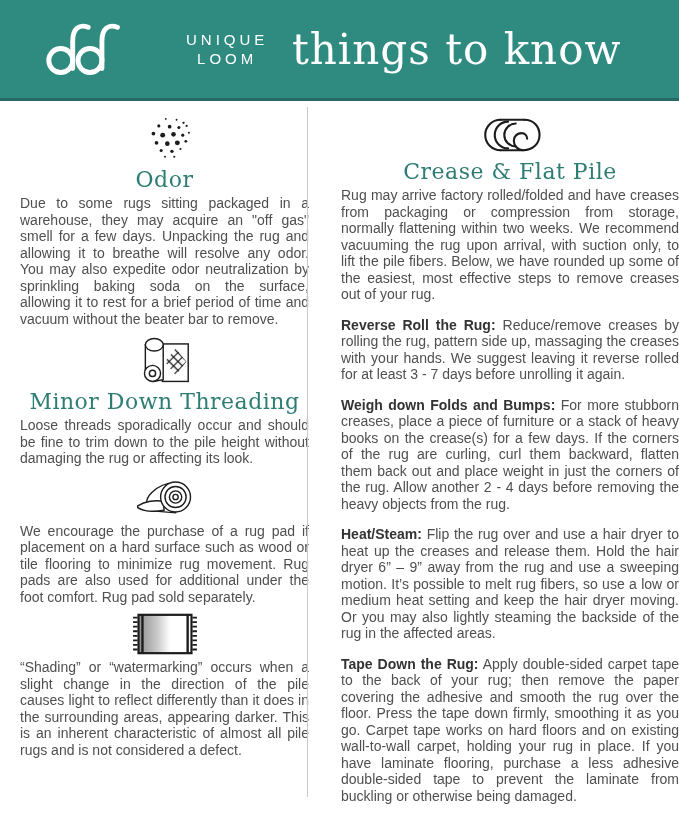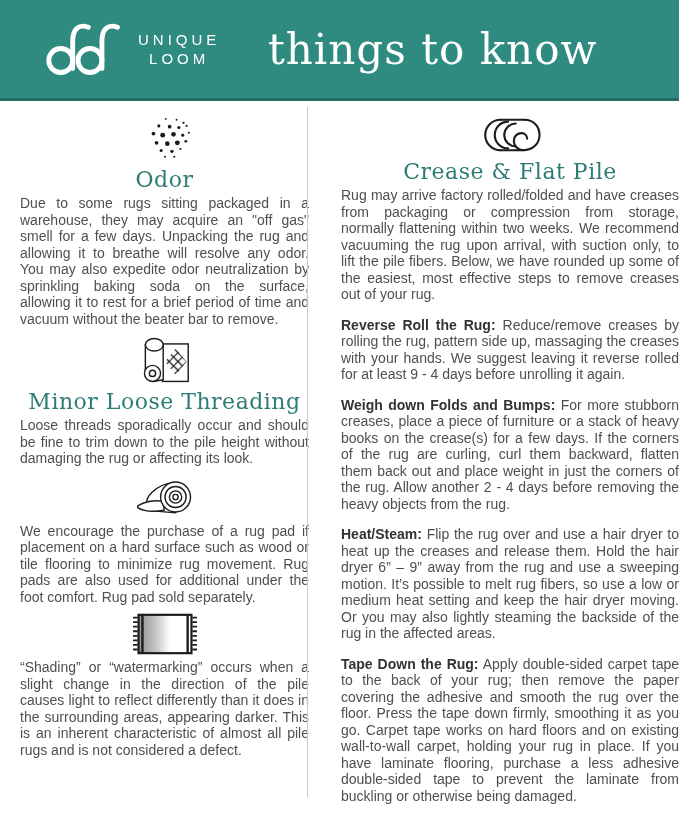--- a/index.html
+++ b/index.html
@@ -5,21 +5,21 @@
   html,body{margin:0;padding:0;background:#ffffff;}
   .page{
     width:679px;height:824px;overflow:hidden;position:relative;
     background:#ffffff;font-family:"Liberation Sans",sans-serif;
   }
   
   .masthead{
     height:101px;background:#2F8B80;border-bottom:3px solid #256D64;
     display:flex;align-items:center;box-sizing:border-box;padding:0 24px 0 38px;
   }
-  .brand{display:flex;align-items:center;}
+  .brand{display:flex;align-items:center;gap:48px;}
   .brand svg{display:block;}
   .brand-text{margin-left:12px;color:#ffffff;text-align:center;
     font-size:15px;letter-spacing:4px;line-height:1.3;font-weight:400;}
   .brand-text span{display:block;}
   .masthead h1{
     flex:1;text-align:center;margin:0 10px 0 0;color:#ffffff;
     font-family:"DejaVu Serif",serif;font-weight:400;font-size:42px;
     letter-spacing:1px;
   }
   
@@ -112,21 +112,21 @@
               </pattern>
             </defs>
             <rect class="fw" x="27" y="10" width="29" height="42"></rect>
             <path d="M42,15 L54,30 L42,45 L30,30 Z" fill="url(#xh)"></path>
             <path class="fw" d="M8,11 L8,40 Q8,50 17,52 L28,50 L28,11 Z"></path>
             <ellipse class="fw" cx="18" cy="11" rx="10" ry="7"></ellipse>
             <circle class="fw" cx="16" cy="43" r="9"></circle>
             <circle class="ln" cx="16" cy="43" r="3.5"></circle>
           </svg>
         </div>
-        <h2 class="sec-heading">Minor Loose Threading</h2>
+        <h2 class="sec-heading">Minor Down Threading</h2>
         <p class="body-text">Loose threads sporadically occur and should be fine to trim down to the pile height without damaging the rug or affecting its look.</p>
       </article>
 
       <article class="info-section">
         <div class="icon-wrap">
           <svg width="62" height="44" viewBox="0 0 70 50">
             <path class="fw" d="M47,9 C36,9 27,13 20,20 C16,24 14,28 14,32 L14,34 C14,38 18,41 24,41 L47,43 Z"></path>
             <path class="fw" d="M4,35 C12,30 24,28 33,30 L34,40 C22,42 10,41 4,37 Z"></path>
             <circle class="fw" cx="47" cy="25" r="17"></circle>
             <circle class="ln" cx="47" cy="25" r="12"></circle>
@@ -173,21 +173,21 @@
               <path d="M22,5 H47"></path>
               <path d="M22,37 H46"></path>
               <path d="M47,5 C57,5 63,12 63,21 C63,30 56,37 46,37 C40,37 36,32 36,27 C36,22 40,19 44,19 C48,19 50,22 50,25"></path>
             </g>
           </svg>
         </div>
         <h2 class="sec-heading">Crease &amp; Flat Pile</h2>
         <p class="body-text">Rug may arrive factory rolled/folded and have creases from packaging or compression from storage, normally flattening within two weeks. We recommend vacuuming the rug upon arrival, with suction only, to lift the pile fibers. Below, we have rounded up some of the easiest, most effective steps to remove creases out of your rug.</p>
       </article>
 
-      <p class="body-text tip"><strong class="tip-label">Reverse Roll the Rug:</strong> <span>Reduce/remove creases by rolling the rug, pattern side up, massaging the creases with your hands. We suggest leaving it reverse rolled for at least 9 - 4 days before unrolling it again.</span></p>
+      <p class="body-text tip"><strong class="tip-label">Reverse Roll the Rug:</strong> <span>Reduce/remove creases by rolling the rug, pattern side up, massaging the creases with your hands. We suggest leaving it reverse rolled for at least 3 - 7 days before unrolling it again.</span></p>
 
       <p class="body-text tip"><strong class="tip-label">Weigh down Folds and Bumps:</strong> <span>For more stubborn creases, place a piece of furniture or a stack of heavy books on the crease(s) for a few days. If the corners of the rug are curling, curl them backward, flatten them back out and place weight in just the corners of the rug. Allow another 2 - 4 days before removing the heavy objects from the rug.</span></p>
 
       <p class="body-text tip"><strong class="tip-label">Heat/Steam:</strong> <span>Flip the rug over and use a hair dryer to heat up the creases and release them. Hold the hair dryer 6” – 9” away from the rug and use a sweeping motion. It’s possible to melt rug fibers, so use a low or medium heat setting and keep the hair dryer moving. Or you may also lightly steaming the backside of the rug in the affected areas.</span></p>
 
       <p class="body-text tip"><strong class="tip-label">Tape Down the Rug:</strong> <span>Apply double-sided carpet tape to the back of your rug; then remove the paper covering the adhesive and smooth the rug over the floor. Press the tape down firmly, smoothing it as you go. Carpet tape works on hard floors and on existing wall-to-wall carpet, holding your rug in place. If you have laminate flooring, purchase a less adhesive double-sided tape to prevent the laminate from buckling or otherwise being damaged.</span></p>
 
     </section>
   </main>
 </div>

